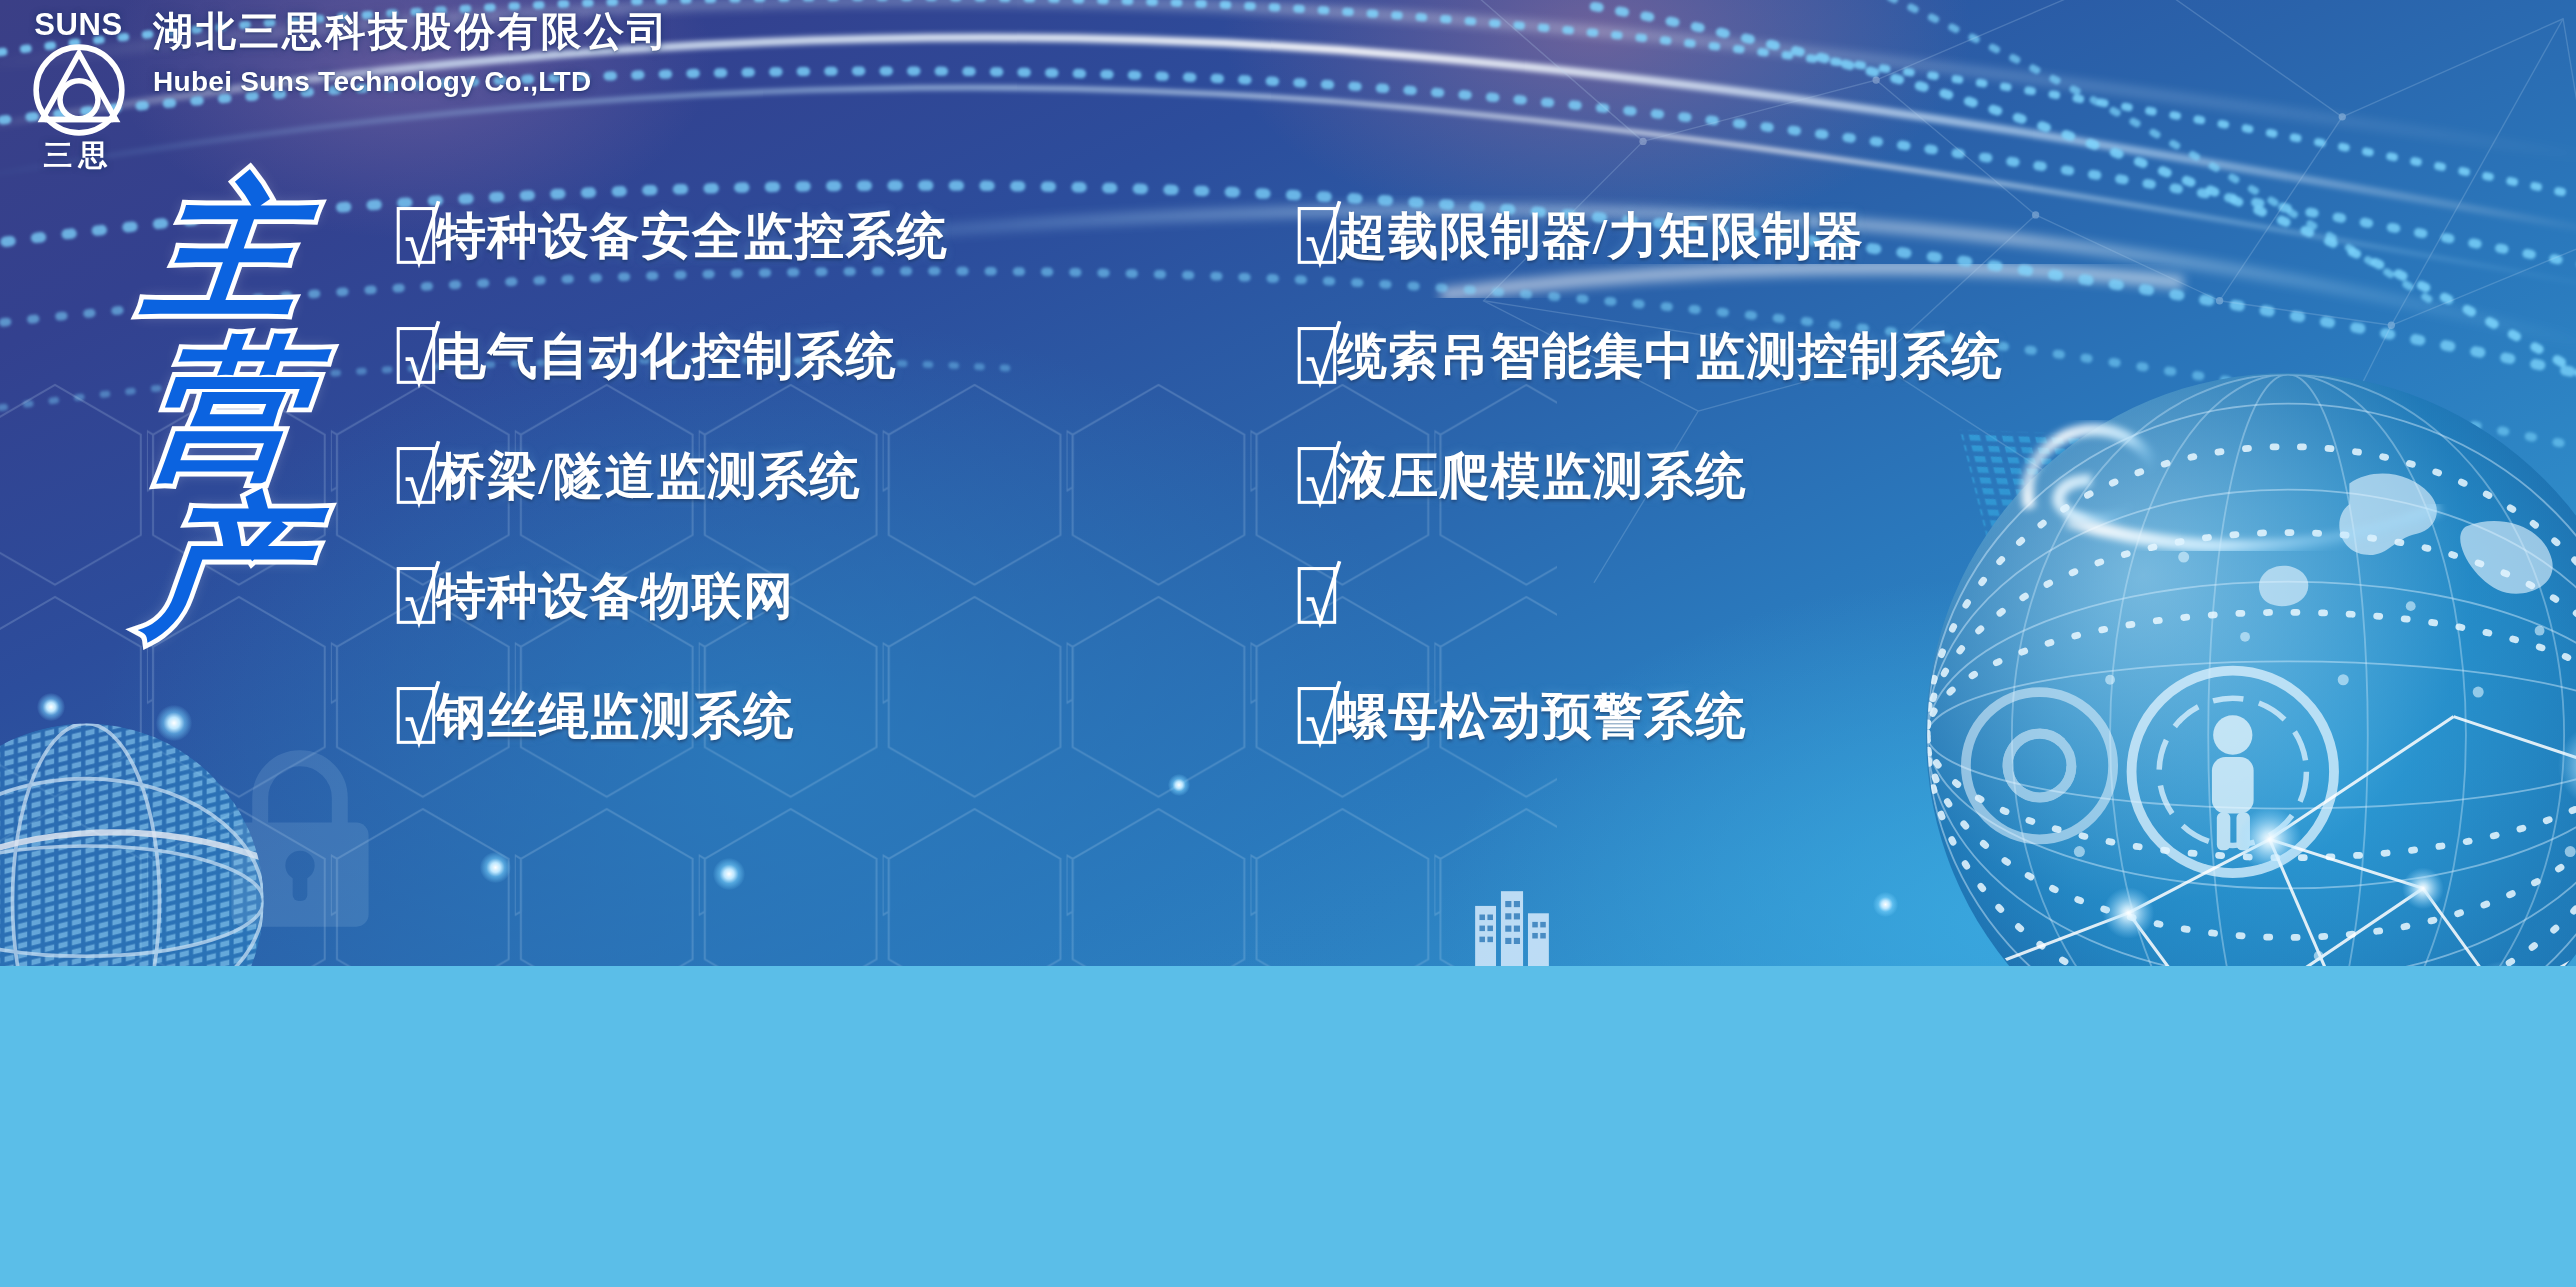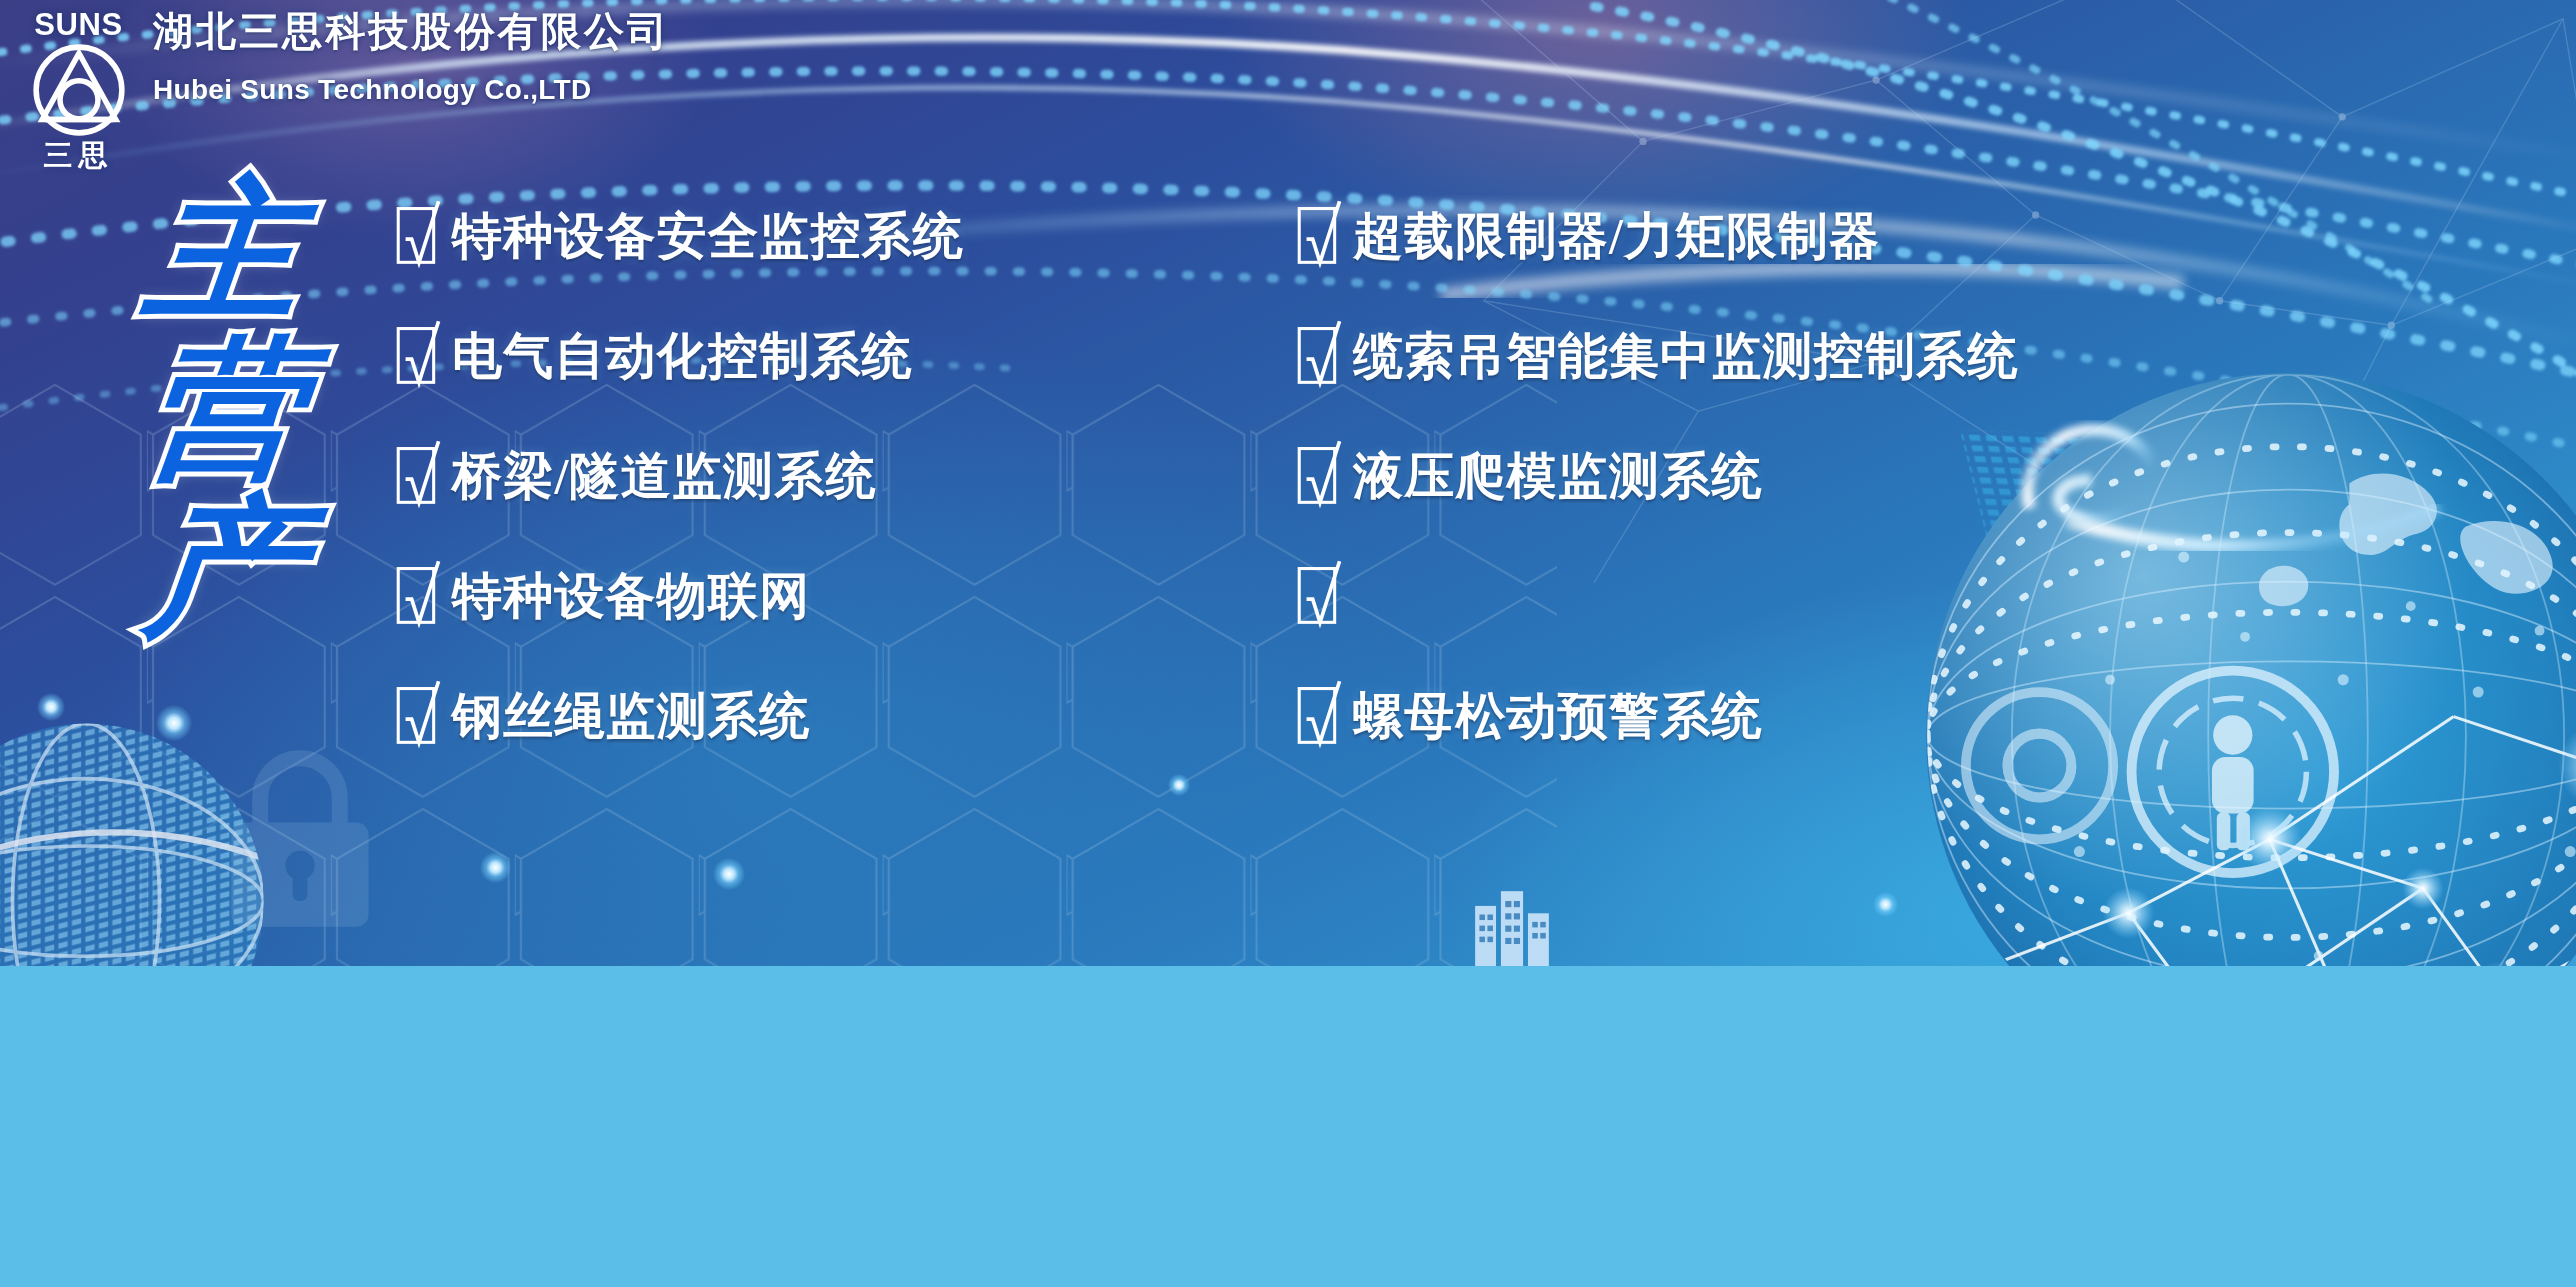--- a/index.html
+++ b/index.html
@@ -121,21 +121,21 @@
   .company { position:absolute; left:153px; top:11px; }
   .company .cn {
     font-family:Liberation Mono, monospace;
     font-weight:700; font-size:40px; color:#fff; letter-spacing:3.1px;
     line-height:1.18;
     text-shadow:0 0 8.6px rgba(20,50,110,.55), 0 1.2px 2.5px rgba(10,30,70,.45);
   }
   .company .en {
     font-family:"Liberation Sans","DejaVu Sans",sans-serif;
     font-weight:700; font-size:28px; color:#fff; letter-spacing:0.3px;
-    margin-top:16px;
+    margin-top:8px;
     text-shadow:0 0 7.4px rgba(20,50,110,.5), 0 1.2px 2.5px rgba(10,30,70,.45);
   }
 
   
   .vertical {
     position:absolute; left:108px; top:178px; width:233px;
     display:flex; flex-direction:column; align-items:center; gap:14.7px;
   }
   .vchar {
     font-family:"Liberation Sans","DejaVu Sans",sans-serif;
@@ -150,21 +150,21 @@
 
   
   .products {
     position:absolute; left:397px; top:207px;
     width:1901px;
     display:grid;
     grid-template-columns:901px 999px;
     grid-auto-rows:59px;
     row-gap:61px;
   }
-  .prow { display:flex; align-items:center; gap:16px; }
+  .prow { display:flex; align-items:center; }
   .cbox {
     position:relative; width:39px; height:58px; flex:0 0 auto;
   }
   .cbox svg { position:absolute; left:0; top:-6.1px; width:44px; height:64px; overflow:visible; }
   .plabel {
     font-family:"Liberation Serif","DejaVu Serif",serif;
     font-weight:700; font-size:50px; color:#ffffff;
     letter-spacing:1.2px; white-space:nowrap;
     text-shadow:0 1.8px 3.7px rgba(8,30,70,.55), 0 0 9.8px rgba(120,190,235,.35);
   }

